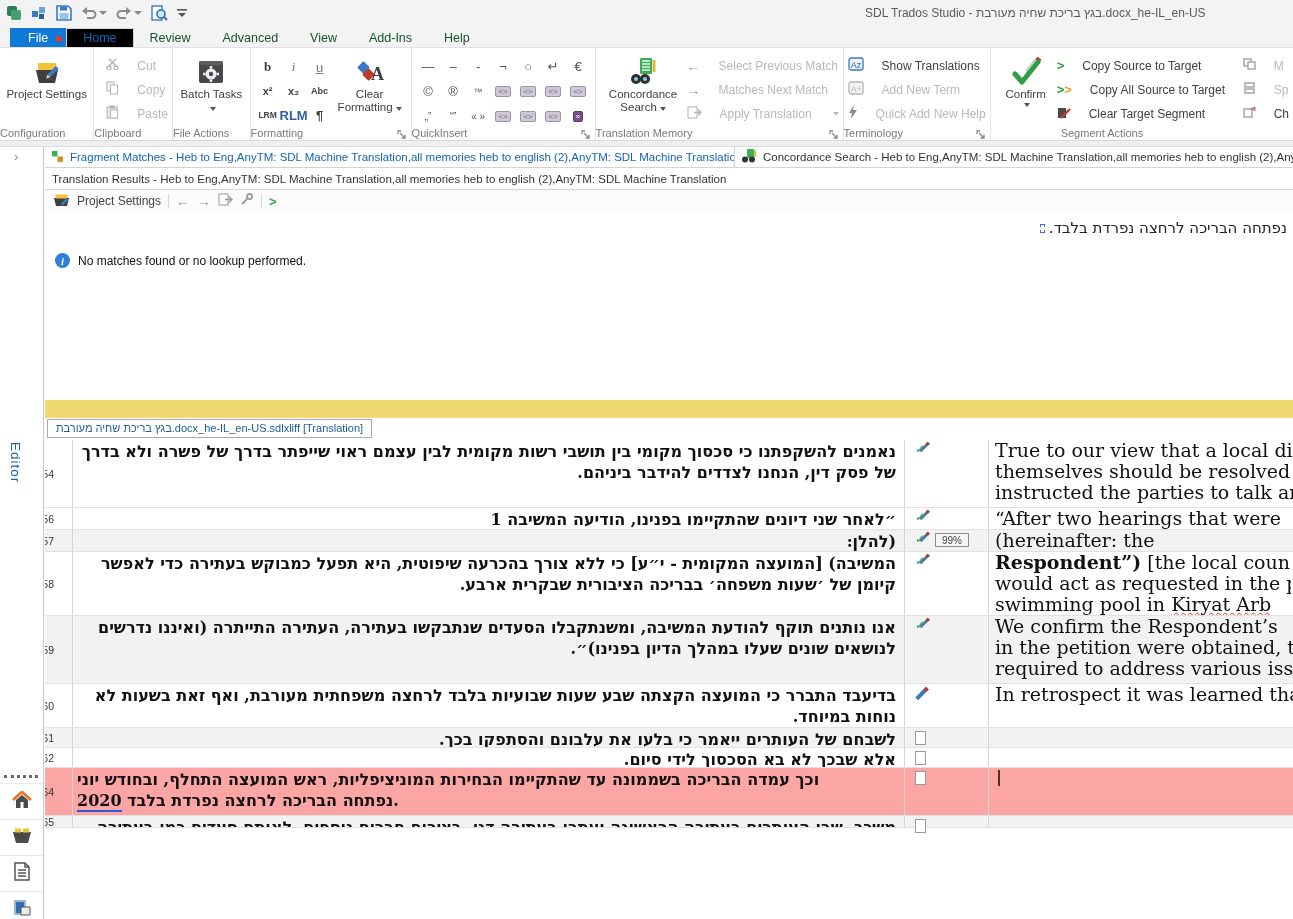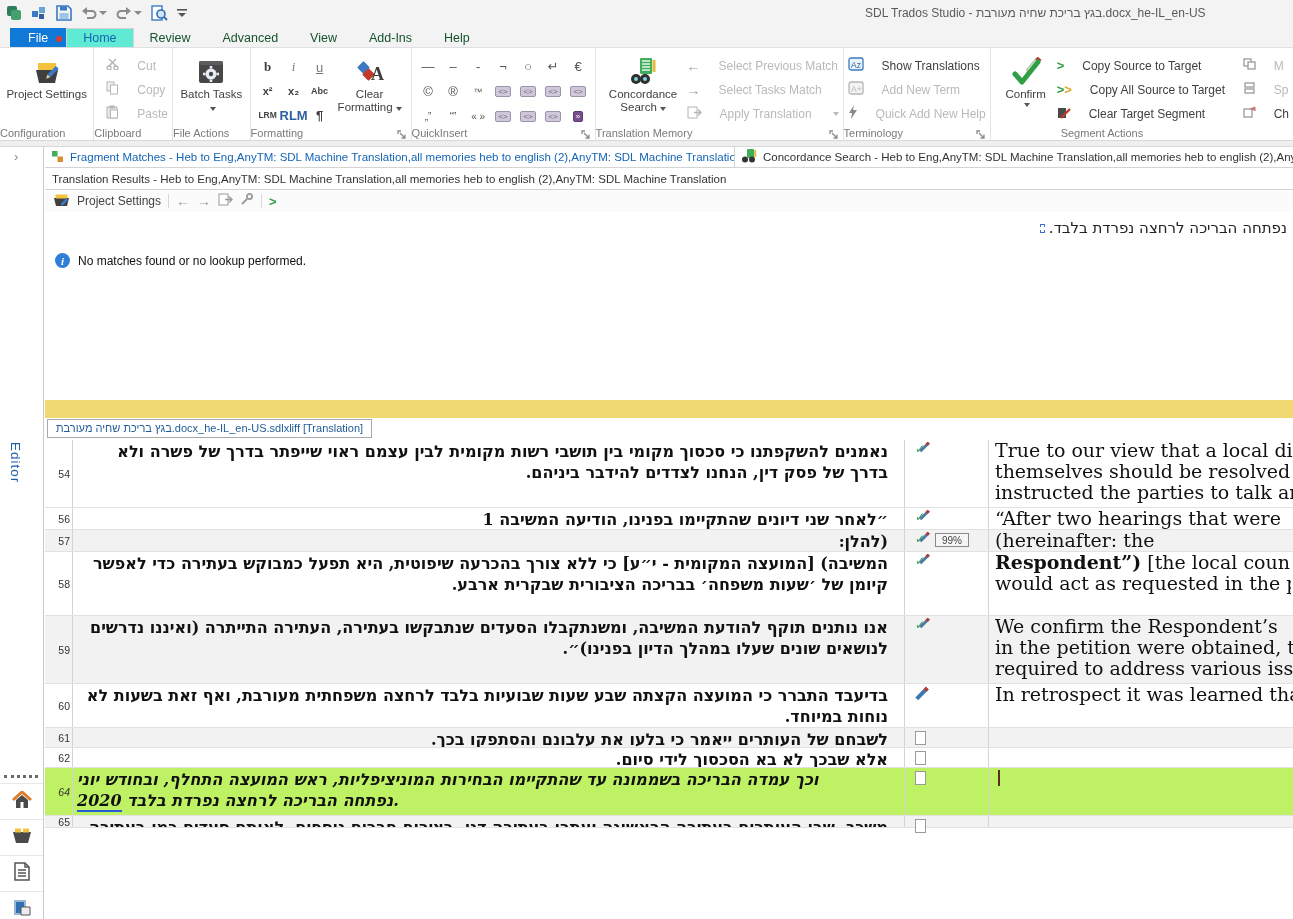--- a/index.html
+++ b/index.html
@@ -12,21 +12,21 @@
   .qat{position:absolute;left:6px;top:4px;display:flex;align-items:center;gap:9px;}
   .qat .qbtn{display:inline-flex;align-items:center;height:18px;}
   .qcaret{width:0;height:0;border-left:4px solid transparent;border-right:4px solid transparent;border-top:4px solid #8a8a8a;margin-left:2px;}
   .wintitle{position:absolute;left:865px;top:6px;font-size:12px;color:#5a5a5a;white-space:nowrap;}
 
   
   .tabrow{position:absolute;left:0;top:28px;width:100%;height:20px;background:#f3f3f3;border-bottom:1px solid #e0e0e0;display:flex;align-items:stretch;}
   .rtab{padding:2px 16px;font-size:12.5px;color:#14532d;display:flex;align-items:center;position:relative;}
   .rtab.file{background:#1079d8;color:#fff;margin-left:10px;padding:2px 18px;}
   .rtab.file .reddot{position:absolute;right:4px;bottom:5px;width:6px;height:6px;border-radius:50%;background:#e03a2f;}
-  .rtab.active{background:#5eead4;color:#1766b5;border:1px solid #d5d5d5;border-bottom:none;}
+  .rtab.active{background:#000000;color:#1766b5;border:1px solid #d5d5d5;border-bottom:none;}
 
   
   .ribbon{position:absolute;left:0;top:48px;width:100%;height:93px;background:#fff;border-bottom:1px solid #d8d8d8;display:flex;}
   .grp{position:relative;height:100%;border-right:1px solid #e4e4e4;padding:3px 4px 15px;display:flex;}
   .grplabel{position:absolute;left:0;bottom:1px;width:100%;text-align:left;font-size:11px;color:#7a7a7a;white-space:nowrap;}
   .bigbtn{display:flex;flex-direction:column;align-items:center;justify-content:flex-start;padding-top:5px;font-size:11.5px;line-height:13px;text-align:center;color:#3f3f3f;cursor:default;}
   .bigbtn .bicon{height:32px;display:flex;align-items:center;}
   .caret{width:0;height:0;border-left:3.5px solid transparent;border-right:3.5px solid transparent;border-top:4px solid #555;display:inline-block;margin-left:3px;}
   .smallcol{display:flex;flex-direction:column;justify-content:flex-start;gap:3px;padding-top:4px;}
   .rbtn{display:flex;align-items:center;gap:18px;font-size:12px;height:21px;white-space:nowrap;color:#3f3f3f;}
@@ -68,24 +68,24 @@
   .infoico{width:15px;height:15px;border-radius:50%;background:#2f7ed8;color:#fff;font-family:"Liberation Serif",serif;font-style:italic;font-weight:bold;font-size:11px;display:flex;align-items:center;justify-content:center;}
 
   .yellowbar{position:absolute;left:0;top:253px;width:100%;height:18px;background:#f1d971;}
   .doctabrow{position:absolute;left:0;top:271px;width:100%;height:22px;background:#fff;}
   .doctab{display:inline-block;margin-left:2px;border:1px solid #a9a9a9;background:#fff;font-size:11px;color:#1f5c99;padding:2px 8px 3px;white-space:nowrap;}
 
   
   .grid{position:absolute;left:0;top:293px;right:0;bottom:0;overflow:hidden;font-family:"DejaVu Serif","DejaVu Sans",serif;}
   .row{display:flex;width:100%;border-bottom:1px solid #e1e1e1;background:#fff;}
   .row.alt{background:#f2f2f2;}
-  .row.sel{background:#bef264;font-style:italic;}
+  .row.sel{background:#fca5a5;}
   .h68{height:68px}.h48{height:48px}.h22{height:22px}.h64{height:64px}.h44{height:44px}.h20{height:20px}.h12{height:12px}
-  .c-num{width:28px;border-right:1px solid #d4d4d4;display:flex;align-items:center;justify-content:flex-end;padding-right:2px;font-family:"Liberation Sans",sans-serif;font-size:10.5px;color:#333;}
-  .c-src{width:832px;border-right:1px solid #d4d4d4;direction:rtl;font-weight:700;font-size:16px;line-height:21px;padding:1px 16px 0 4px;overflow:hidden;color:#111;}
+  .c-num{width:28px;border-right:1px solid #d4d4d4;display:flex;align-items:center;justify-content:flex-end;padding-right:18px;font-family:"Liberation Sans",sans-serif;font-size:10.5px;color:#333;}
+  .c-src{width:832px;border-right:1px solid #d4d4d4;direction:rtl;font-weight:700;font-size:16px;line-height:21px;padding:1px 8px 0 4px;overflow:hidden;color:#111;}
   .c-src.ltr{direction:ltr;text-align:left;}
   .c-st{width:84px;border-right:1px solid #d4d4d4;padding:2px 0 0 10px;display:flex;align-items:flex-start;gap:4px;}
   .c-tgt{flex:1;font-size:19px;line-height:21px;padding:0 2px 0 6px;overflow:hidden;color:#111;}
   .c-tgt.pre{white-space:pre;}
   .tl{white-space:pre;height:21px;overflow:hidden;}
   .u2020{border-bottom:2px solid #2a5bd7;}
   .wavy{text-decoration:underline;text-decoration-style:wavy;text-decoration-color:#e03a2f;text-decoration-thickness:1px;}
   .tcaret{display:inline-block;width:2px;height:16px;background:#5a2d22;margin:2px 0 0 3px;}
   .badge{border:1px solid #8a8a8a;background:#f5f5f5;color:#444;font-family:"Liberation Sans",sans-serif;font-size:10px;padding:0 6px;height:14px;line-height:13px;margin-top:1px;}
   .ic{position:relative;width:16px;height:16px;display:inline-block;flex-shrink:0;}
@@ -315,21 +315,21 @@
           </span>
         <span><span>Concordance Search</span><span class="caret"></span></span>
       </div>
       <div class="smallcol">
         <div class="rbtn dis">
             <span class="tbarrow">←</span>
             <span>Select Previous Match</span>
           </div>
         <div class="rbtn dis">
             <span class="tbarrow">→</span>
-            <span>Select Tasks Match</span>
+            <span>Matches Next Match</span>
           </div>
         <div class="rbtn dis">
             <span><svg width="15" height="13" viewBox="0 0 15 13">
                 <rect x="1" y="1" width="9" height="11" fill="#fff" stroke="#b5b5b5"></rect>
                 <path d="M7 6.5 H14 M11 3.5 L14 6.5 L11 9.5" stroke="#b5b5b5" fill="none" stroke-width="1.4"></path>
               </svg></span>
             <span>Apply Translation</span>
             <span class="caret" style="border-top-color:#b9b9b9;"></span>
           </div>
       </div>
@@ -564,20 +564,21 @@
 
       <div class="row h64">
         <div class="c-num">58</div>
         <div class="c-src" dir="rtl">המשיבה) [המועצה המקומית - י״ע] כי ללא צורך בהכרעה שיפוטית, היא תפעל כמבוקש בעתירה כדי לאפשר קיומן של ׳שעות משפחה׳ בבריכה הציבורית שבקרית ארבע.</div>
         <div class="c-st">
             <span class="ic tr"></span>
           </div>
         <div class="c-tgt">
           <div class="tl"><b>Respondent”)</b><span> [the local coun</span></div>
           <div class="tl">would act as requested in the p</div>
+          <div class="tl"><span>swimming pool in </span><span class="wavy">Kiryat Arb</span></div>
         </div>
       </div>
 
       <div class="row h68 alt">
         <div class="c-num">59</div>
         <div class="c-src" dir="rtl">אנו נותנים תוקף להודעת המשיבה, ומשנתקבלו הסעדים שנתבקשו בעתירה, העתירה התייתרה (ואיננו נדרשים לנושאים שונים שעלו במהלך הדיון בפנינו)״.</div>
         <div class="c-st">
             <span class="ic tr"></span>
           </div>
         <div class="c-tgt pre">We confirm the Respondent’s

